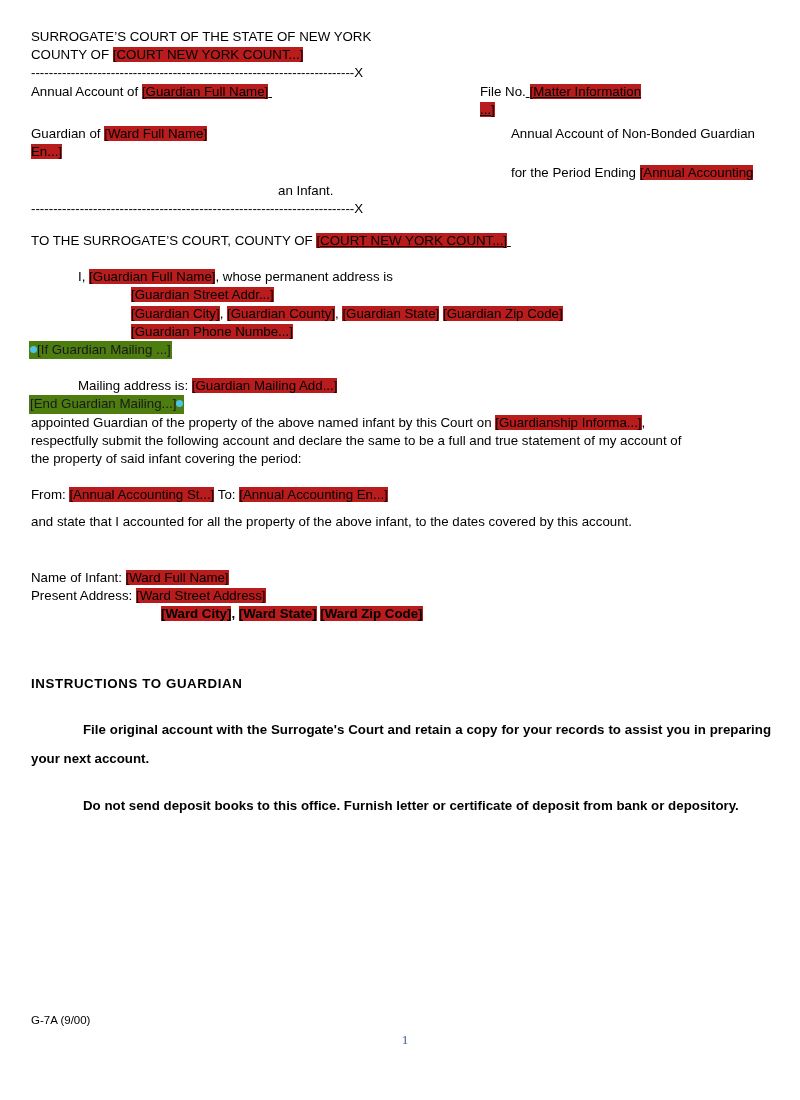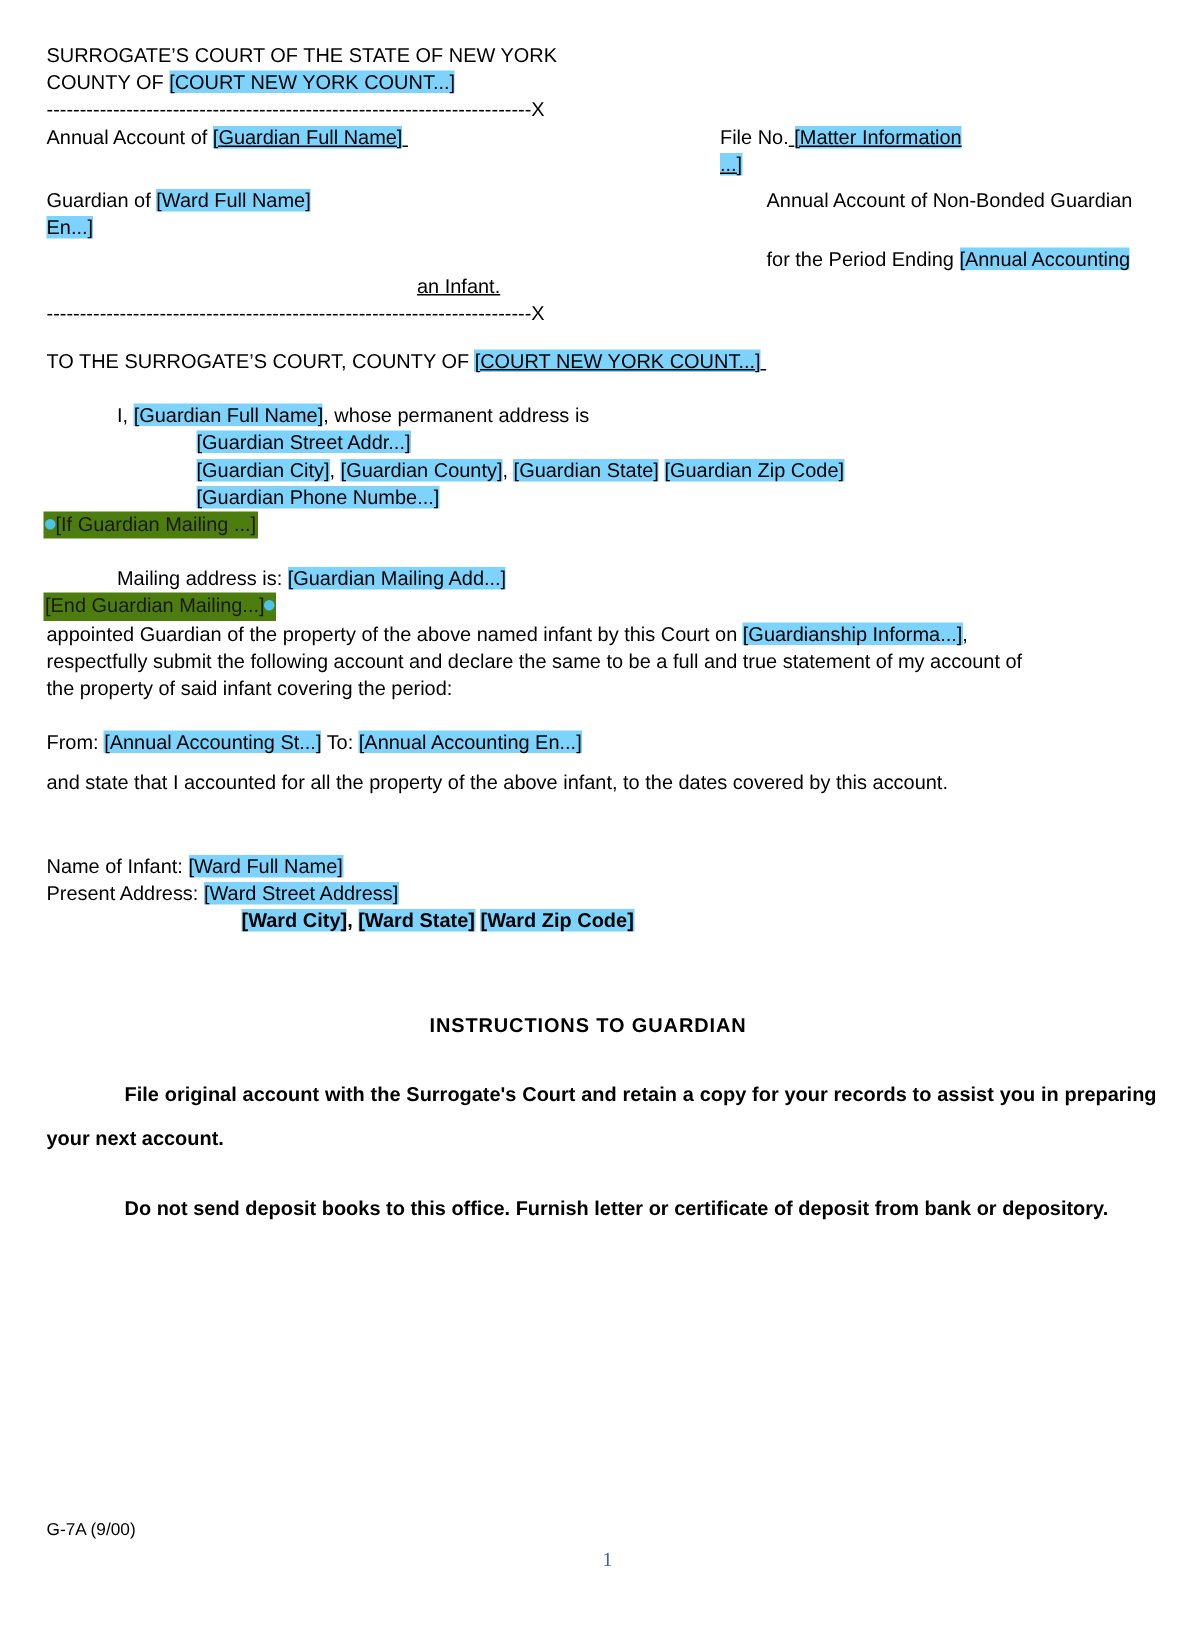--- a/index.html
+++ b/index.html
@@ -25,21 +25,21 @@
     position: absolute;
     left: 31px;
     top: 28px;
     width: 740px;
     font-size: 13.3px;
     line-height: 18.2px;
   }
 
   
   .hl {
-    background: #7dd3fc;
+    background: #b91c1c;
     color: #000;
   }
   .u { text-decoration: underline; }
   .nowrapline { white-space: nowrap; }
 
   
   .cond {
     background: #4d7c0f;
     color: #1a1a1a;
     display: inline-block;
@@ -73,21 +73,20 @@
   .right-col {
     position: absolute;
     width: 322px;
   }
 
   .indent-1 { padding-left: 47px; }
   .indent-addr { padding-left: 100px; }
 
   
   .instr-title {
-    text-align: center;
     font-weight: bold;
     font-size: 13.3px;
     letter-spacing: 0.6px;
   }
   .instr-para {
     font-weight: bold;
     text-align: justify;
     line-height: 29px;
     text-indent: 52px;
   }
@@ -152,21 +151,21 @@
       <div class="cap-row" style="height:21px;">
         <span class="hl">En...]</span>
       </div>
 
       <div class="cap-row" style="height:18px;">
         <div class="right-col" style="left:480px; top:0;">
           <span>for  the  Period  Ending  </span><span class="hl">[Annual  Accounting</span>
         </div>
       </div>
 
-      <div style="padding-left:247px;text-decoration:underline;">an Infant.</div>
+      <div style="padding-left:247px;">an Infant.</div>
 
       <div class="dashline">-------------------------------------------------------------------------X</div>
     </div>
 
     <div style="height:14px;"></div>
 
     <div>
       <span>TO THE SURROGATE’S COURT, COUNTY OF </span><span class="hl u">[COURT NEW YORK COUNT...]</span><span class="u">&nbsp;</span>
     </div>
 

